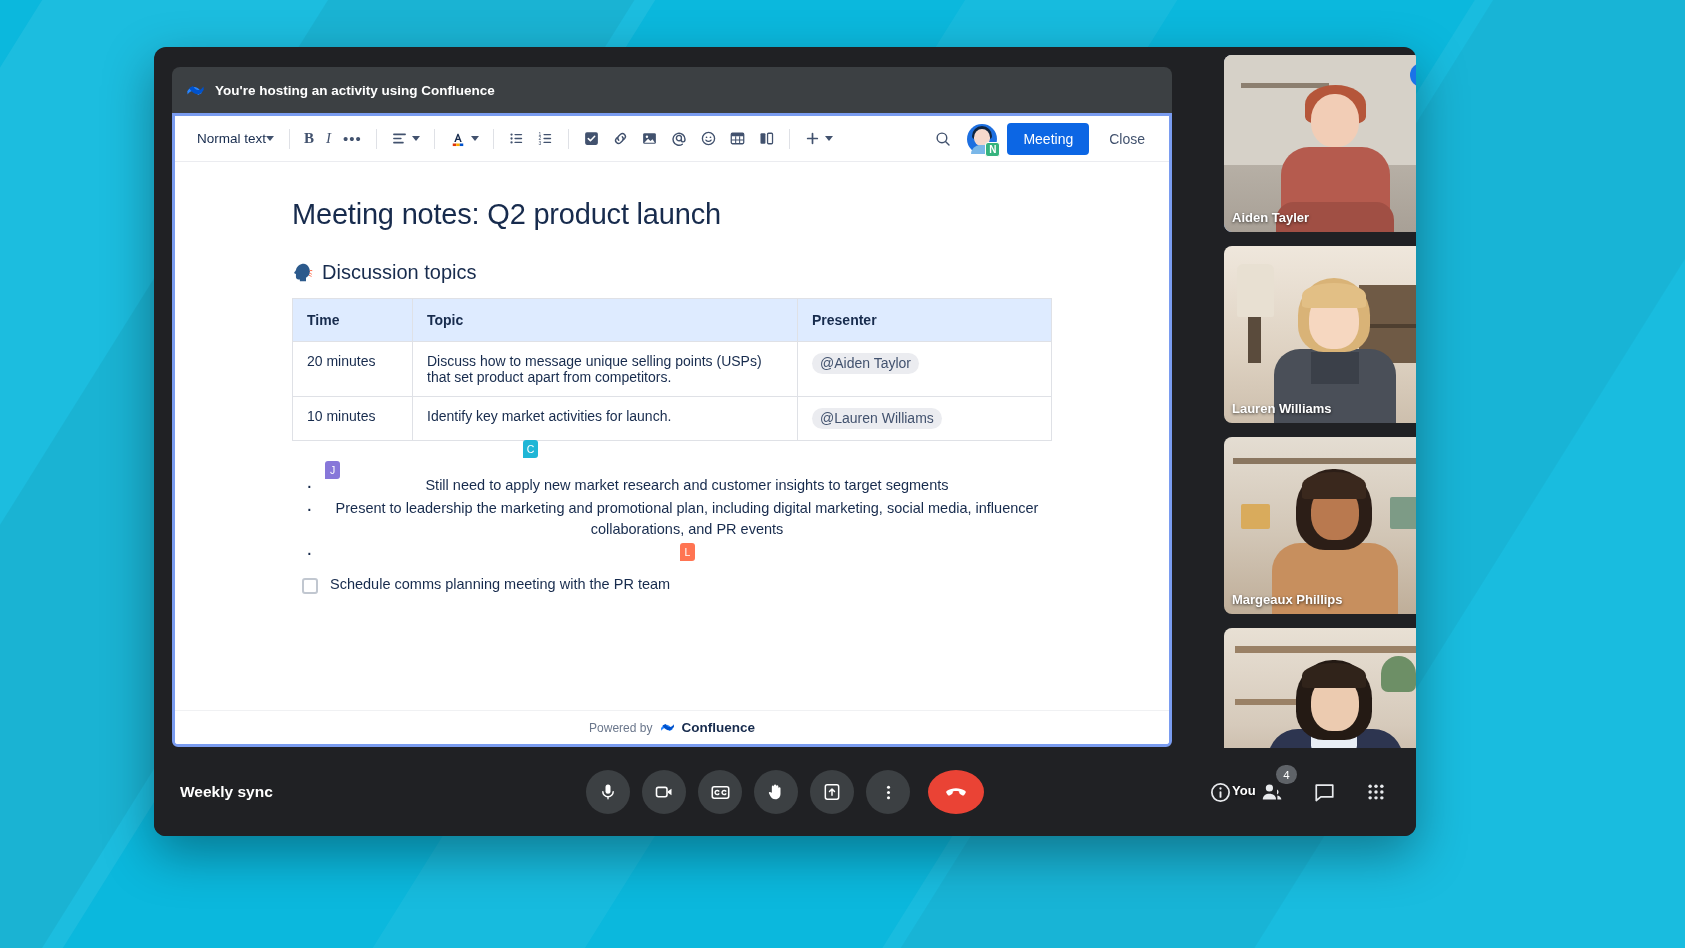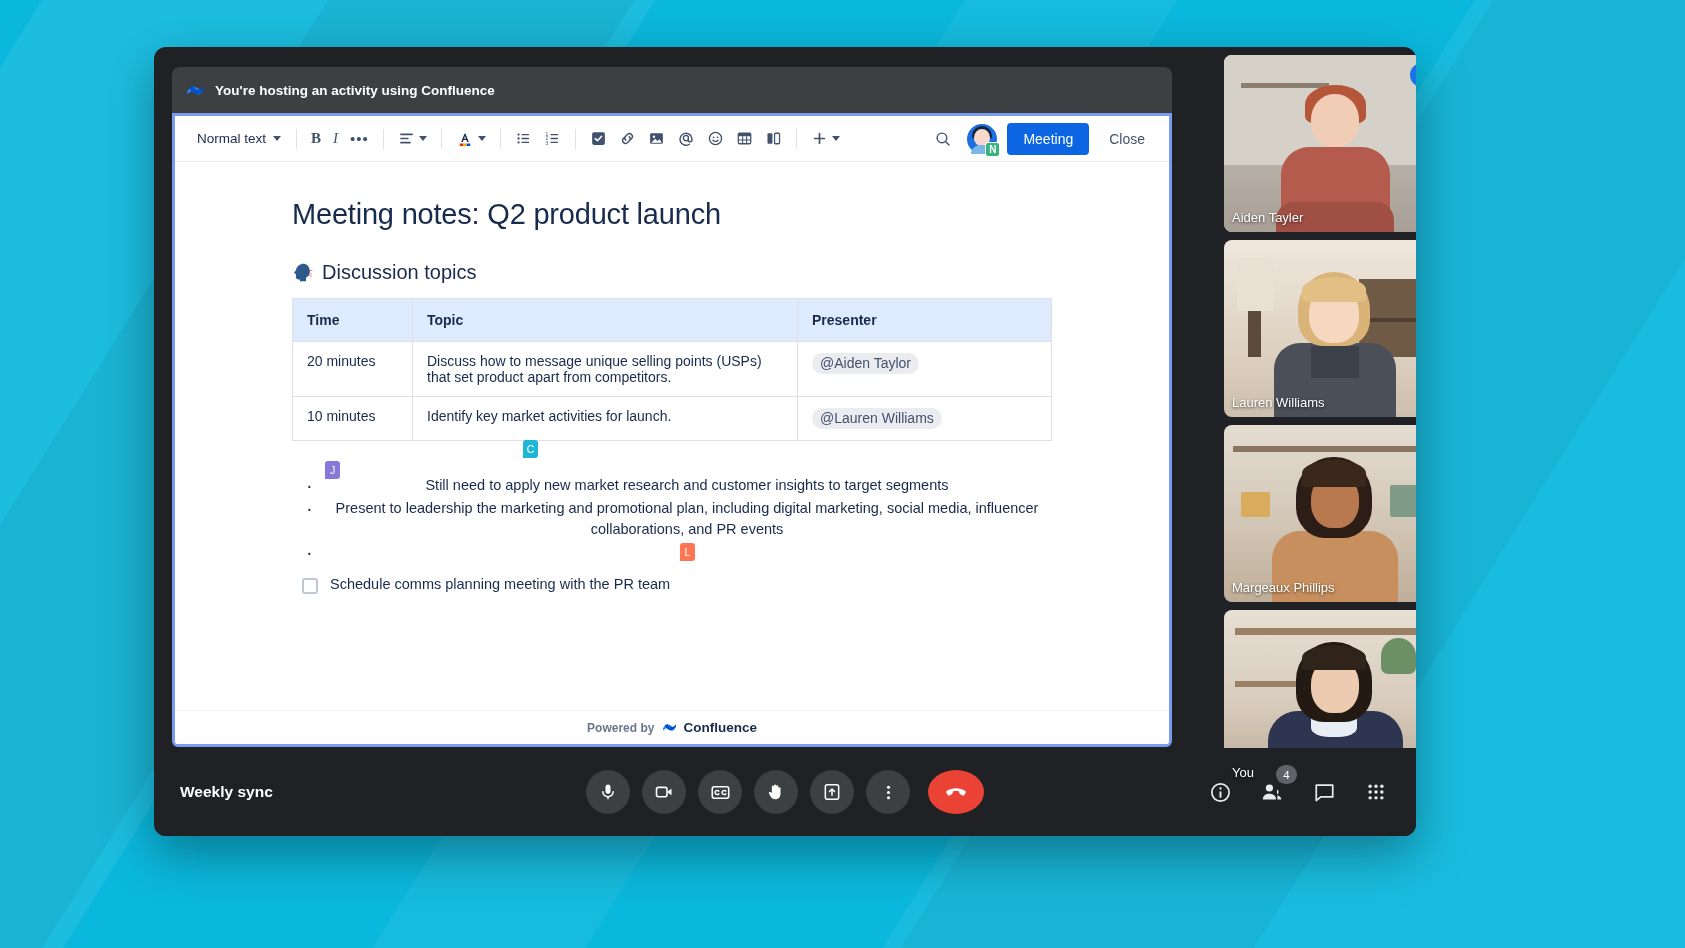--- a/index.html
+++ b/index.html
@@ -140,21 +140,21 @@
     height: 30px;
     border-radius: 4px;
     color: #42526e;
     cursor: pointer;
     padding: 0 5px;
   }
   .tb-normaltext {
     font-size: 13.5px;
     color: #172b4d;
     padding: 0 6px 0 8px;
-    gap: 7px;
+    gap: 0;
   }
   .tb-sep { width: 1px; height: 20px; background: #dfe1e6; margin: 0 7px; flex: none; }
   .tb-bold { font-weight: bold; font-size: 15px; font-family: "Liberation Serif", serif; }
   .tb-italic { font-style: italic; font-size: 15px; font-family: "Liberation Serif", serif; }
   .tb-dots { font-size: 15px; letter-spacing: 1px; }
   .mini-caret {
     width: 0; height: 0;
     border-left: 4px solid transparent;
     border-right: 4px solid transparent;
     border-top: 5px solid #42526e;
@@ -353,34 +353,35 @@
   .editor-footer {
     height: 34px;
     flex: none;
     display: flex;
     align-items: center;
     justify-content: center;
     gap: 8px;
     background: #ffffff;
     border-top: 1px solid #f0f1f3;
   }
-  .powered-text { font-size: 12px; color: #6b778c; font-weight: bold; }
+  .powered-text { font-size: 12px; color: #6b778c; font-weight: normal; }
   .footer-conf {
     display: flex; align-items: center; gap: 6px;
     font-size: 13.5px; color: #172b4d; font-weight: bold; justify-content: center;
   }
 
   
   .rail {
     position: absolute;
     right: 18px; top: 8px;
     width: 174px;
     display: flex;
     flex-direction: column;
-    gap: 8px;
+    gap: 14px;
+    font-weight: bold;
   }
   .tile {
     position: relative;
     width: 218px; height: 177px;
     border-radius: 8px;
     overflow: hidden;
     background: #3c4043;
   }
   .tile.speaking { outline: 3px solid #8ab4f8; outline-offset: -3px; }
   .tile .name {

